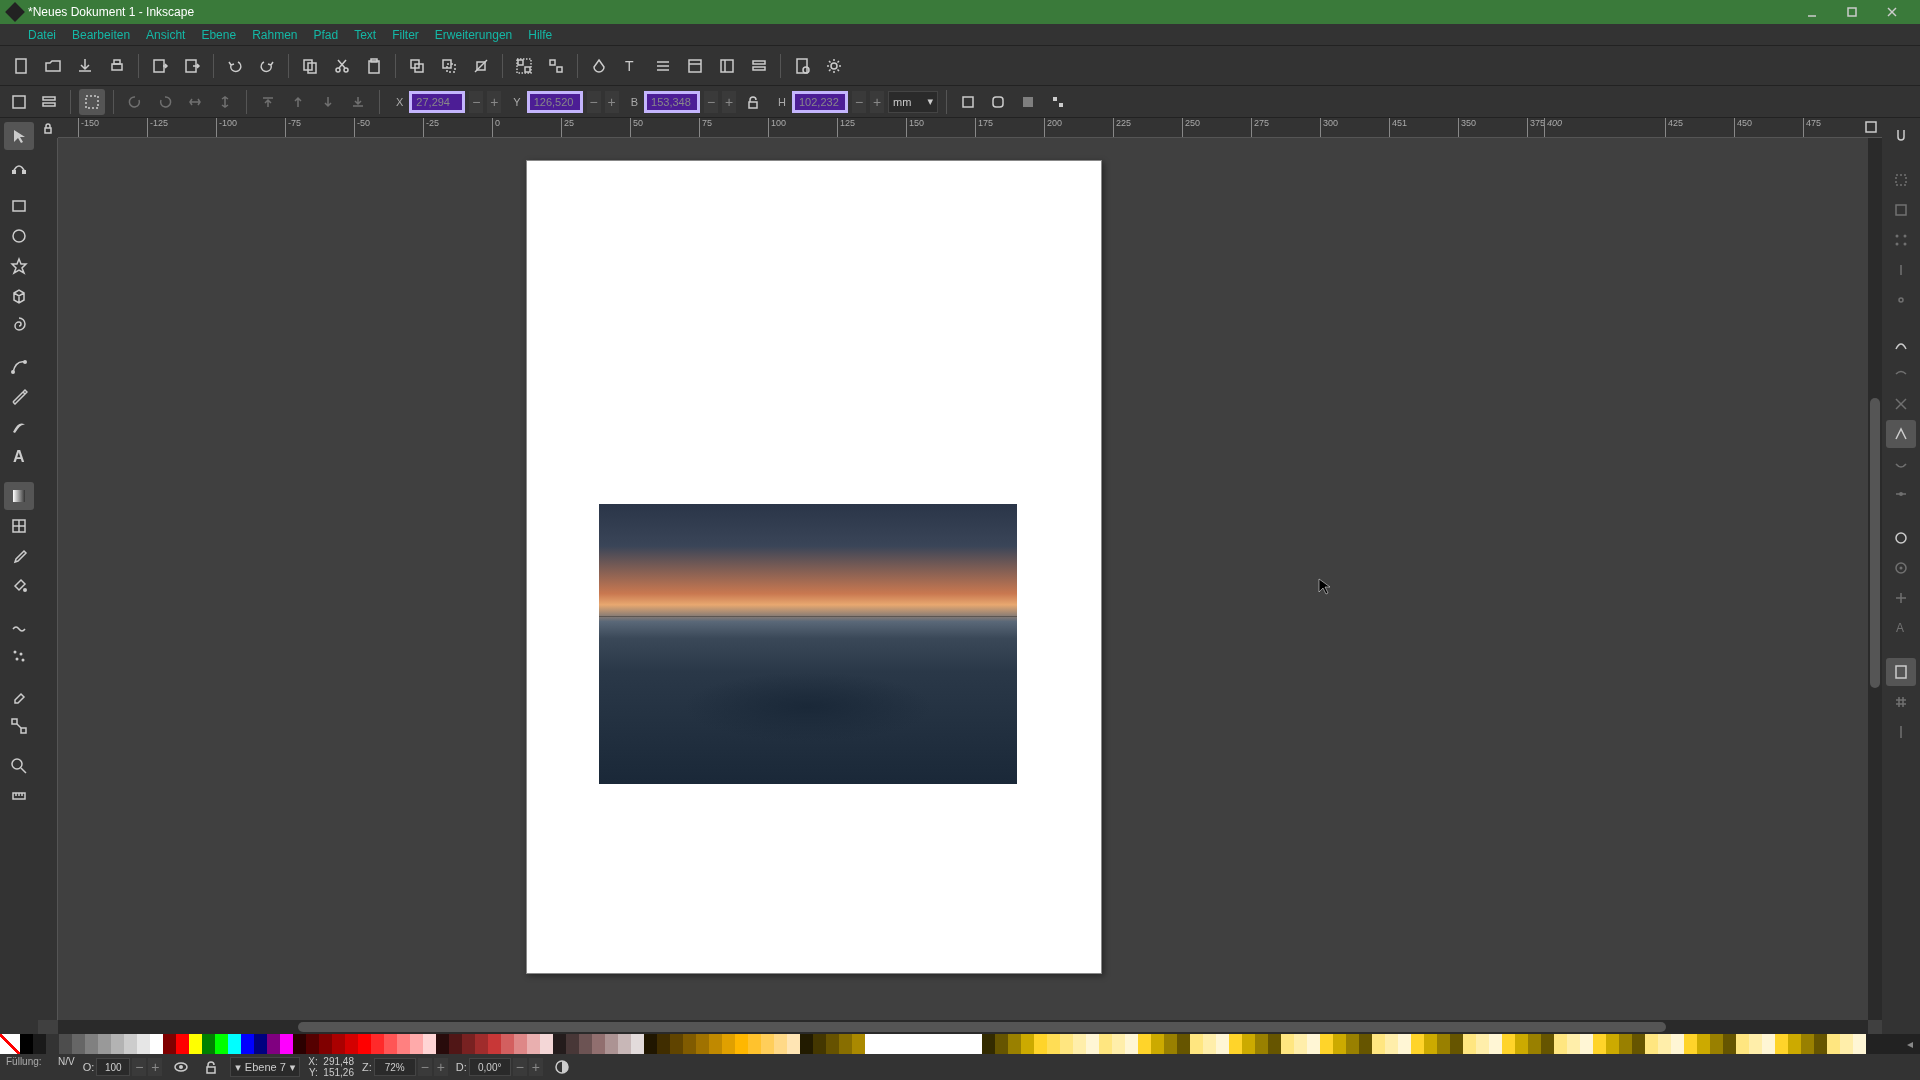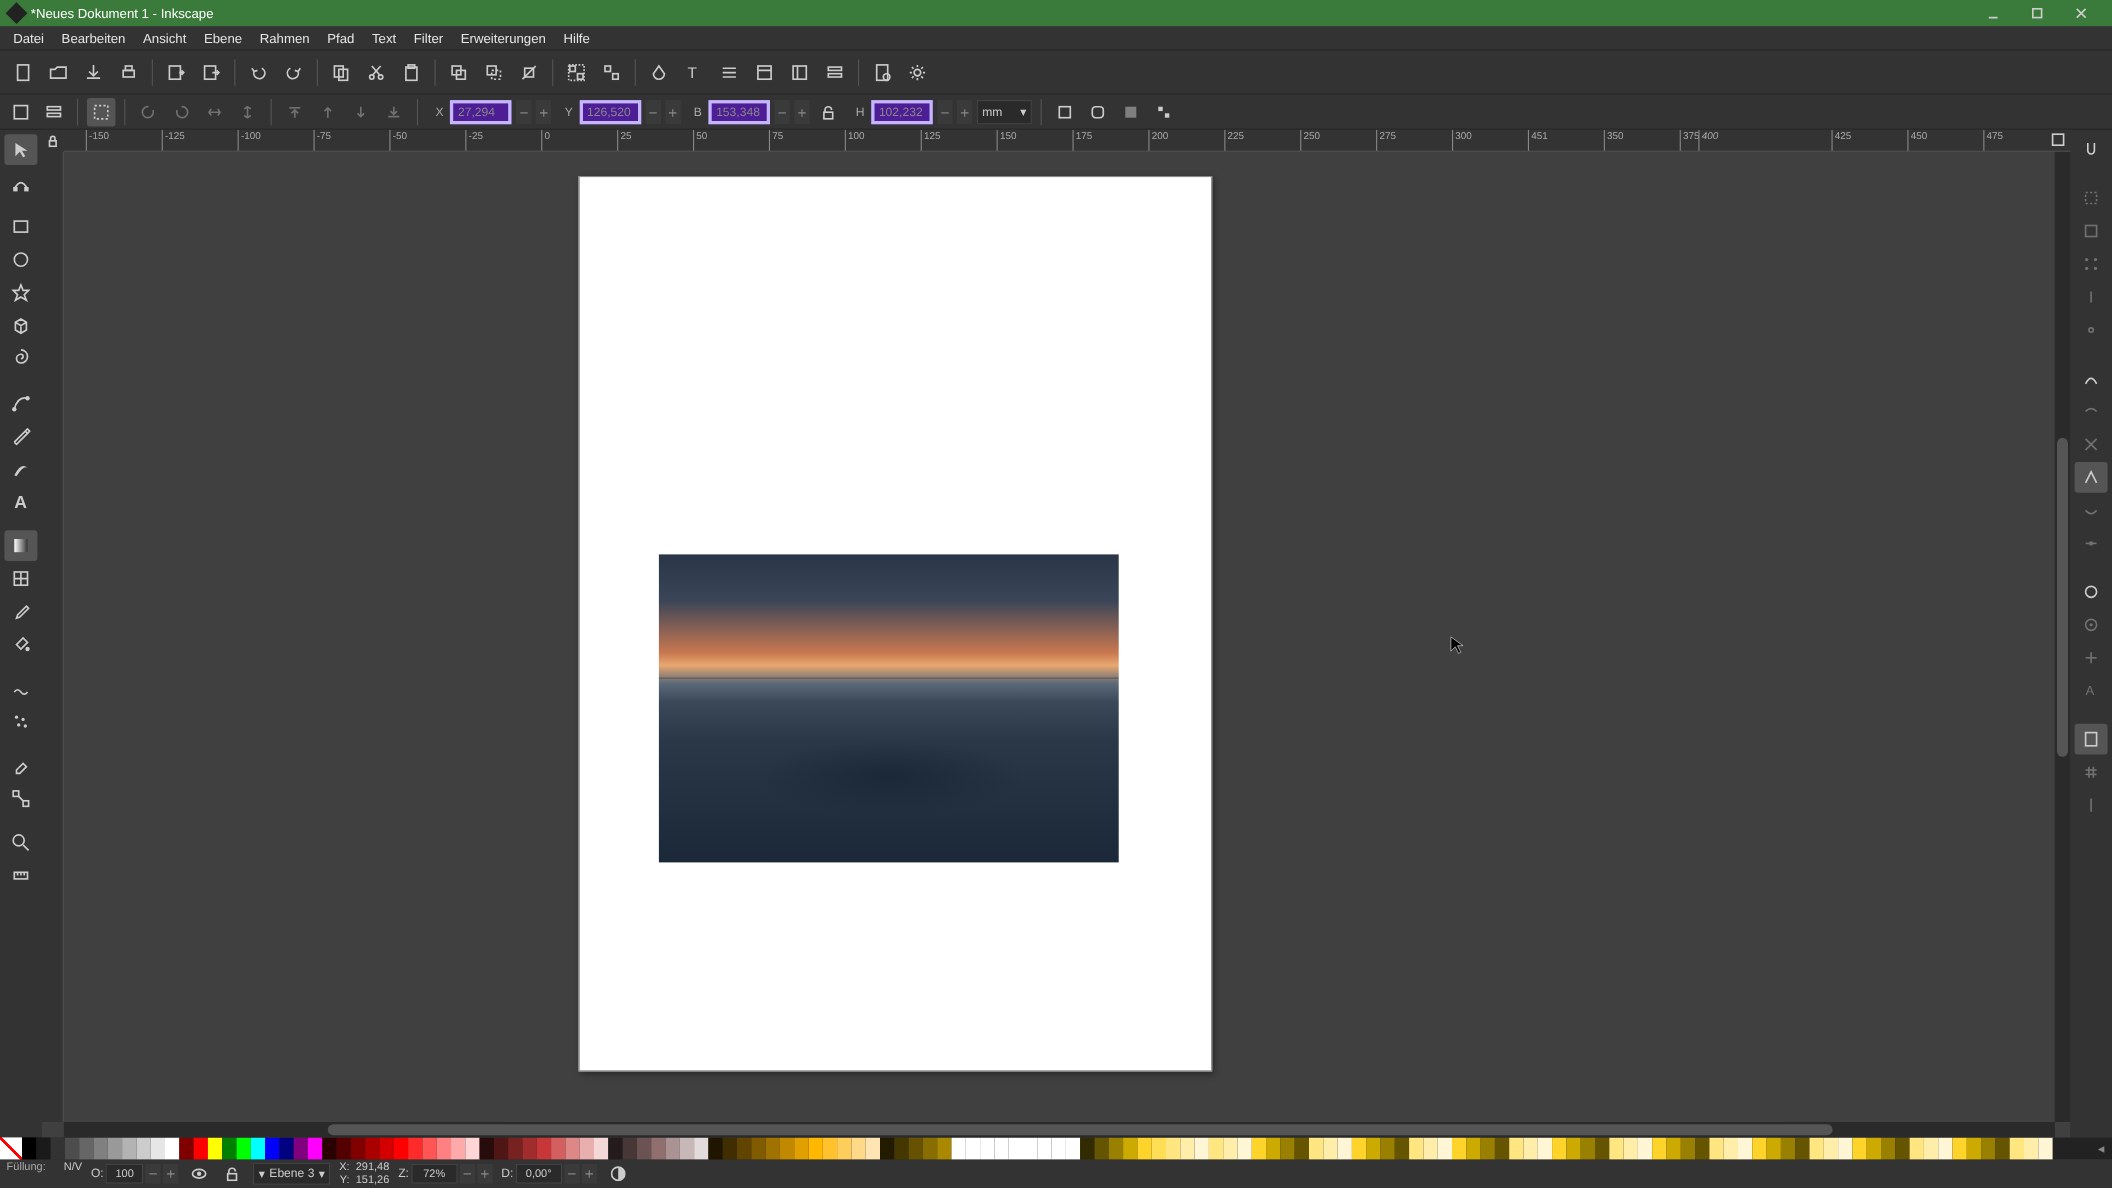--- a/index.html
+++ b/index.html
@@ -6,21 +6,21 @@
 body { background: #333; color: #ccc; font-size: 12px; overflow: hidden; width: 1920px; height: 1080px; }
 
 
 .titlebar { height: 24px; background: #3a7a3a; display: flex; align-items: center; padding: 0 8px; color: #fff; font-size: 12px; }
 .title-icon { width: 14px; height: 14px; background: #222; margin-right: 6px; transform: rotate(45deg); }
 .titlebar .spacer { flex: 1; }
 .winbtn { width: 40px; height: 24px; display: flex; align-items: center; justify-content: center; cursor: pointer; }
 .winbtn svg { stroke: #fff; fill: none; }
 
 
-.menubar { height: 22px; background: #333; border-bottom: 1px solid #222; display: flex; align-items: center; padding: 0 4px; color: #e5e5e5; font-size: 12px; }
+.menubar { height: 22px; background: #333; border-bottom: 1px solid #222; display: flex; align-items: center; padding: 0 20px; color: #14b8a6; font-size: 12px; }
 .menuitem { padding: 2px 8px; cursor: pointer; }
 
 
 .toolbar { height: 40px; background: #333; border-bottom: 1px solid #222; display: flex; align-items: center; padding: 0 6px; gap: 2px; }
 .tbtn { width: 30px; height: 30px; display: flex; align-items: center; justify-content: center; cursor: pointer; border-radius: 3px; }
 .tsep { width: 1px; height: 24px; background: #555; margin: 0 4px; }
 
 
 .ctxbar { height: 32px; background: #333; border-bottom: 1px solid #222; display: flex; align-items: center; padding: 0 6px; gap: 4px; font-size: 11px; }
 .ctxbtn { width: 26px; height: 26px; display: flex; align-items: center; justify-content: center; cursor: pointer; border-radius: 3px; }
@@ -866,21 +866,21 @@
         <ellipse cx="8" cy="8" rx="6" ry="4" class="ico"></ellipse>
         <circle cx="8" cy="8" r="2" class="icof"></circle>
       </svg>
     </div>
   <div class="sbtn">
       <svg width="14" height="14">
         <rect x="3" y="7" width="8" height="6" class="ico"></rect>
         <path d="M4 7 L4 5 A3 3 0 0 1 10 5" class="ico"></path>
       </svg>
     </div>
-  <div class="layersel">▾ <span>Ebene 3</span> ▾</div>
+  <div class="layersel">▾ <span>Ebene 7</span> ▾</div>
   <div class="coord">
     <div><span>X:</span>&nbsp;&nbsp;<span>291,48</span></div>
     <div><span>Y:</span>&nbsp;&nbsp;<span>151,26</span></div>
   </div>
   <div class="zoomgrp">
     <span>Z:</span>
     <input class="zinput" value="72%" style="">
     <div class="spinbtn" style="height:18px">−</div>
     <div class="spinbtn" style="height:18px">+</div>
   </div>

